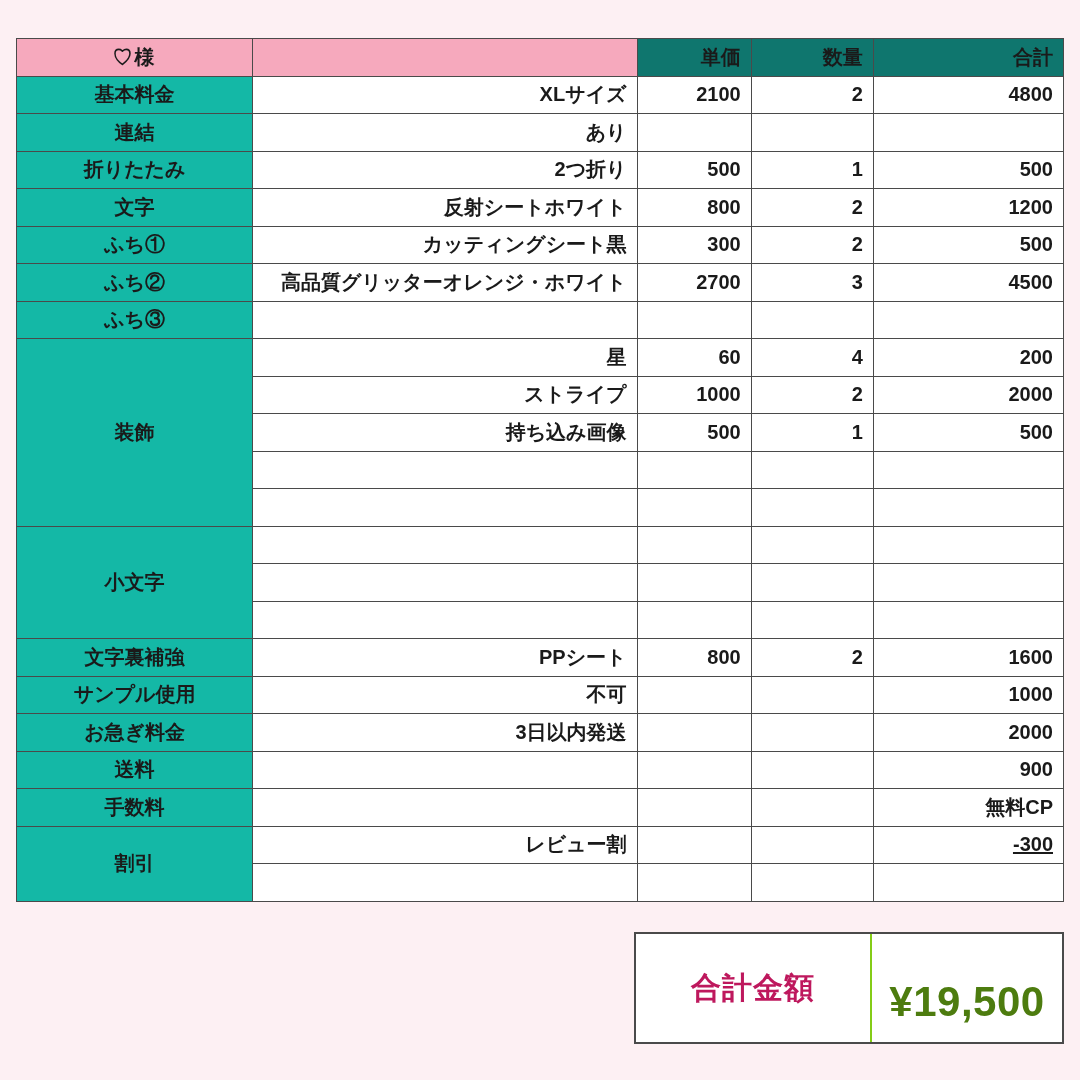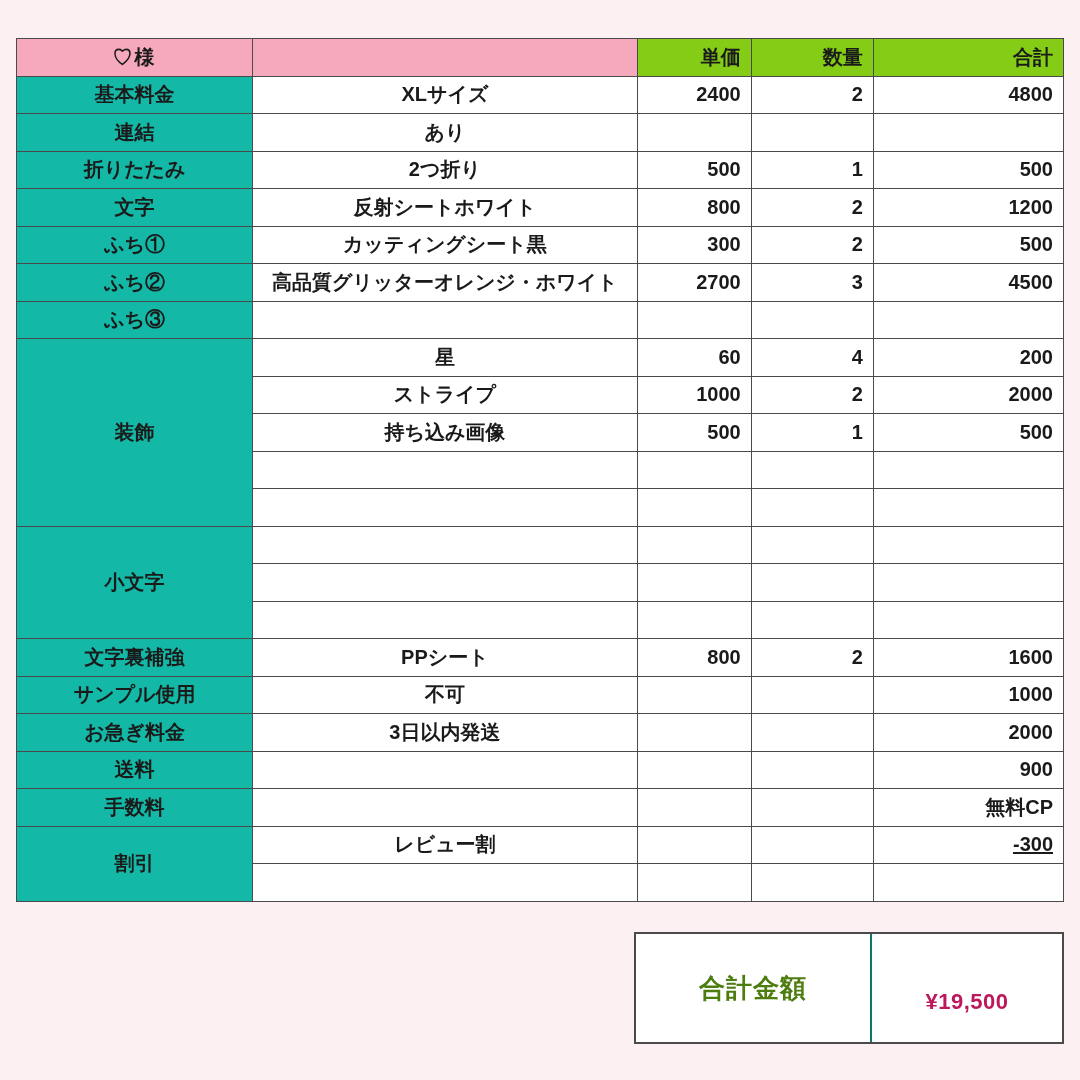--- a/index.html
+++ b/index.html
@@ -34,27 +34,27 @@
     padding: 0 10px;
     font-size: 20px;
     font-weight: bold;
     color: #1a1a1a;
     height: 37.5px;
     box-sizing: border-box;
     overflow: hidden;
     white-space: nowrap;
   }
   .col-label { width: 236px; text-align: center; background: #14b8a6; }
-  .col-desc  { width: 384px; text-align: center; }
+  .col-desc  { width: 384px; text-align: right; }
   .col-unit  { width: 114px; text-align: right; }
   .col-qty   { width: 122px; text-align: right; }
   .col-total { width: 190px; text-align: right; margin-top: 7px; }
 
   thead th {
-    background: #84cc16;
+    background: #0f766e;
     color: #ffffff;
     text-align: center;
     height: 53px;
     font-size: 21px;
   }
   thead th.col-label { background: #f6a9bd; }
   thead th.col-desc  { background: #f6a9bd; }
 
   .hdr-heart { font-size: 22px; letter-spacing: 2px; }
 
@@ -71,34 +71,34 @@
     display: flex;
     border: 2px solid #4a4a4a;
     box-sizing: border-box;
     background: #ffffff;
   }
   .totalbox .tl {
     flex: 0 0 234px;
     display: flex;
     align-items: center;
     justify-content: center;
-    border-right: 2px solid #0f766e;
-    font-size: 26px;
+    border-right: 2px solid #84cc16;
+    font-size: 30px;
     font-weight: bold;
-    color: #4d7c0f;
+    color: #be185d;
     letter-spacing: 1px;
   }
   .totalbox .tv {
     flex: 1;
     display: flex;
     align-items: center;
     justify-content: center;
-    font-size: 22px;
+    font-size: 42px;
     font-weight: bold;
-    color: #be185d;
+    color: #4d7c0f;
     letter-spacing: 0.5px;
     margin-top: 28px;
   }
 </style>
 </head>
 <body>
 
 <div class="sheet">
 
   <table class="order">
@@ -109,21 +109,21 @@
         <th class="col-unit">単価</th>
         <th class="col-qty">数量</th>
         <th class="col-total">合計</th>
       </tr>
     </thead>
     <tbody>
 
       <tr>
         <td class="col-label">基本料金</td>
         <td class="col-desc">XLサイズ</td>
-        <td class="col-unit">2400</td>
+        <td class="col-unit">2100</td>
         <td class="col-qty">2</td>
         <td class="col-total">4800</td>
       </tr>
       <tr>
         <td class="col-label">連結</td>
         <td class="col-desc">あり</td>
         <td class="col-unit"></td>
         <td class="col-qty"></td>
         <td class="col-total"></td>
       </tr>

